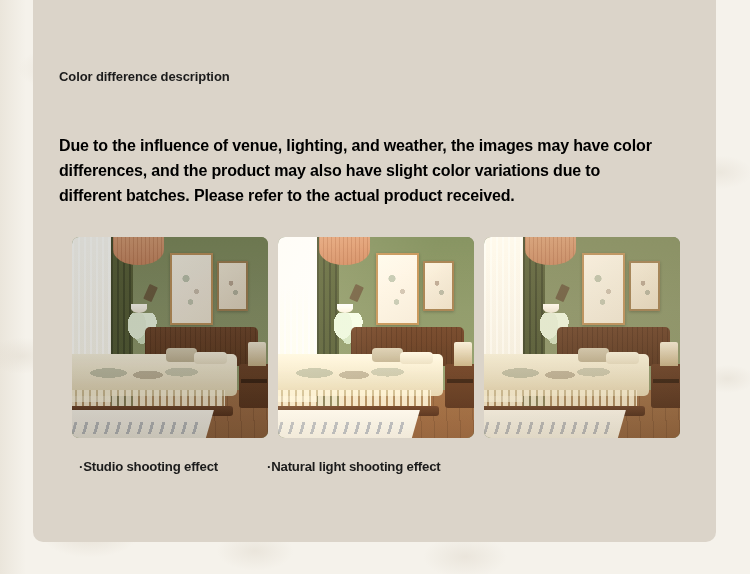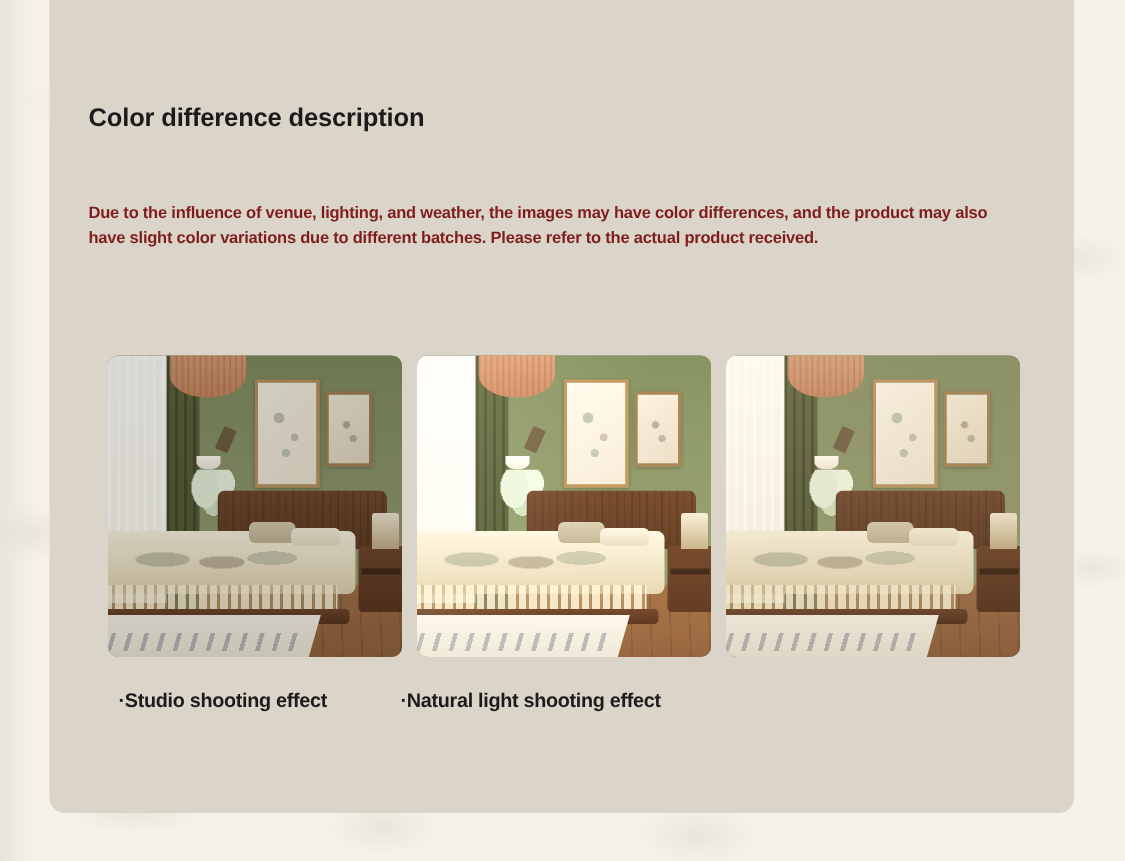--- a/index.html
+++ b/index.html
@@ -44,37 +44,37 @@
     border-bottom-right-radius: 10px;
     overflow: hidden;
   }
 
   
   .section-heading {
     position: absolute;
     left: 26px;
     top: 68px;
     width: 300px;
-    font-size: 17px;
+    font-size: 13px;
     font-weight: bold;
     line-height: 1.32;
     color: #1b1b1b;
     letter-spacing: -0.1px;
   }
 
   
   .section-body {
     position: absolute;
     left: 26px;
     top: 134px;
     width: 608px;
-    font-size: 11px;
+    font-size: 16px;
     font-weight: bold;
     line-height: 1.56;
-    color: #7f1d1d;
+    color: #000000;
     letter-spacing: -0.15px;
   }
 
   
   #gallery {
     position: absolute;
     left: 39px;
     top: 237px;
     width: 608px;
     height: 201px;

